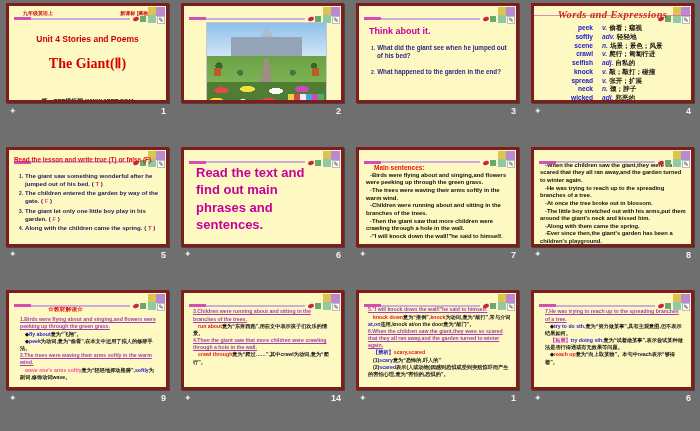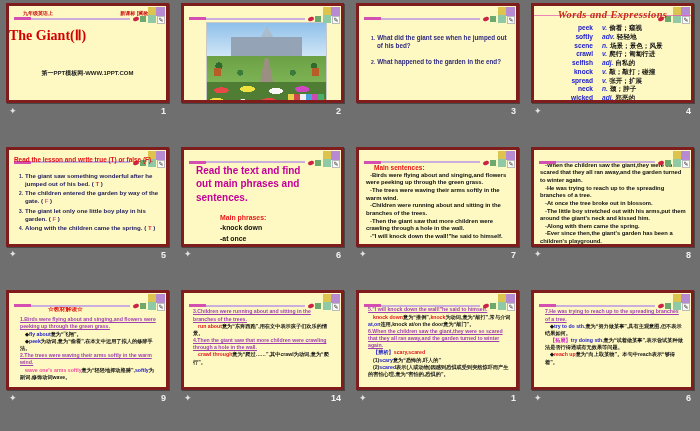--- a/index.html
+++ b/index.html
@@ -25,21 +25,21 @@
   .dq-m{width:8px;height:8px;right:9px;top:8px;background:#8fc9a6;}
   .dq-w{width:8px;height:8px;right:0;top:9px;background:#fafafa;border:1px solid #bbb;box-sizing:border-box;
         font-size:6px;line-height:6px;color:#333;text-align:center;}
   .dq-g{width:6px;height:6px;right:19px;top:9px;background:#6da86d;}
   .dq-l{width:6px;height:4px;right:26px;top:10px;background:#cc2244;border-radius:2px;transform:rotate(-18deg);}
 
   
   .s1head{display:flex;justify-content:space-between;padding:4px 16px 0 14px;
           color:#cc1111;font-size:5px;font-weight:bold;}
   .s1unit{margin-top:18px;text-align:center;color:#cc0000;font-size:8.5px;font-weight:bold;}
-  .s1title{margin-top:11px;text-align:left;color:#d40000;font-size:14px;font-weight:bold;
+  .s1title{margin-top:11px;text-align:center;color:#d40000;font-size:14px;font-weight:bold;
            font-family:"Liberation Serif",serif;}
   .s1footer{margin-top:25px;text-align:center;color:#1d1d1d;font-size:6px;font-weight:bold;}
 
   
   .photo{position:absolute;left:22px;top:16px;width:119px;height:87px;border:1px solid #c8c8c8;overflow:hidden;}
   .sky{position:absolute;left:0;right:0;top:0;height:44%;background:linear-gradient(#8fc0ea,#d9ebf8);}
   .bld{position:absolute;left:20%;right:20%;top:16%;height:22%;background:#94a4b6;}
   .pyr{position:absolute;left:50%;top:4%;transform:translateX(-50%);width:0;height:0;
        border-left:10px solid transparent;border-right:10px solid transparent;border-bottom:18px solid #a9bdce;}
   .lawn{position:absolute;left:0;right:0;top:38%;height:32%;background:linear-gradient(#6ba045,#7fb455);}
@@ -88,21 +88,21 @@
   
   .s5title{position:absolute;left:5px;right:4px;top:6px;color:#e01010;font-size:6.4px;font-weight:bold;z-index:3;}
   .s5body{padding:22px 6px 0 8px;}
   .tf{color:#23205e;font-size:6.1px;font-weight:bold;line-height:1.28;margin-bottom:1.5px;
       padding-left:8px;text-indent:-6px;}
   .tfn{font-size:4.8px;margin-right:2px;}
   .ansT{color:#e01840;} .ansF{color:#f04890;}
 
   
   .s6body{padding:14px 8px 0 12px;}
-  .s6title{color:#c4009a;font-size:10px;font-weight:bold;line-height:1.35;width:86%;}
+  .s6title{color:#c4009a;font-size:13px;font-weight:bold;line-height:1.35;width:86%;}
   .s6sub{margin:10px 0 2px 24px;color:#e81818;font-size:6.9px;font-weight:bold;}
   .phr{margin-left:24px;color:#0e0e0e;font-size:6.9px;font-weight:bold;line-height:1.5;}
 
   
   .s7body{padding:14px 5px 0 7px;}
   .s7sub{color:#e81212;font-size:6.5px;font-weight:bold;margin-left:8px;margin-bottom:1px;}
   .sent{color:#0e0e0e;font-size:5.9px;font-weight:bold;line-height:1.3;text-indent:4px;}
   .s8body{padding:12px 4px 0 6px;}
   .sent8{color:#0e0e0e;font-size:5.8px;font-weight:bold;line-height:1.32;text-indent:5px;}
 
@@ -137,20 +137,21 @@
           <span class="tline"></span>
         </div>
       <div class="deco">
         <span class="dq dq-y"></span>
         <span class="dq dq-p"></span>
         <span class="dq dq-m"></span>
         <span class="dq dq-w">✎</span>
         <span class="dq dq-g"></span>
         <span class="dq dq-l"></span>
       </div>
+      <div class="s1unit">Unit 4  Stories and Poems</div>
       <div class="s1title">The Giant(Ⅱ)</div>
       <div class="s1footer">第一PPT模板网-WWW.1PPT.COM</div>
     </div>
     <div class="meta">
       <span class="star">✦</span>
       <span class="num">1</span>
     </div>
   </div>
 
   <div class="cell">
@@ -197,20 +198,21 @@
         </div>
       <div class="deco">
         <span class="dq dq-y"></span>
         <span class="dq dq-p"></span>
         <span class="dq dq-m"></span>
         <span class="dq dq-w">✎</span>
         <span class="dq dq-g"></span>
         <span class="dq dq-l"></span>
       </div>
       <div class="s3body">
+        <div class="s3title">Think about it.</div>
         <div class="q"><span class="qn">1.</span><span>What did the giant see when he jumped out of his bed?</span></div>
         <div class="q"><span class="qn">2.</span><span>What happened to the garden in the end?</span></div>
       </div>
     </div>
     <div class="meta">
       <span></span>
       <span class="num">3</span>
     </div>
   </div>
 

